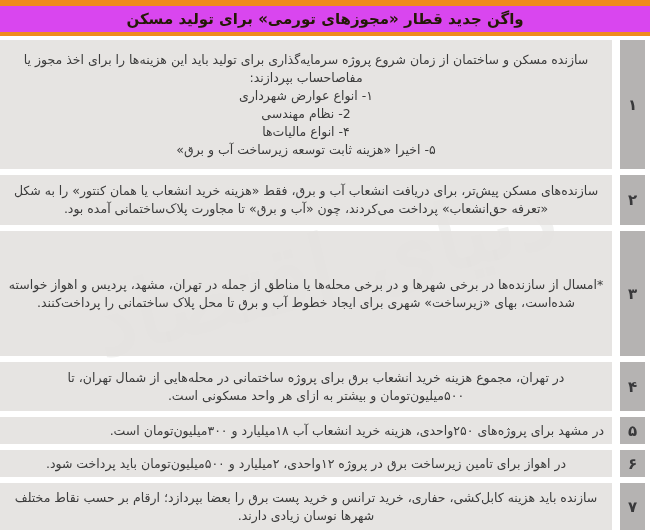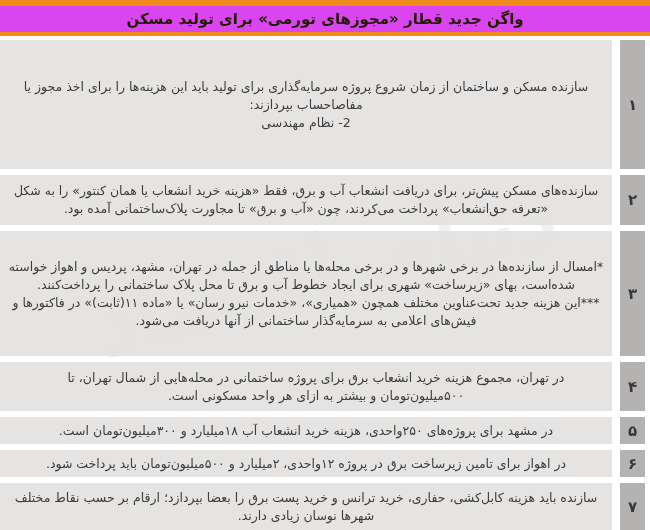--- a/index.html
+++ b/index.html
@@ -83,57 +83,59 @@
       flex-direction: column;
       justify-content: center;
       padding: 3px 8px;
       box-sizing: border-box;
     }
     .content-cell p { margin: 0; }
     .r1 .content-cell { min-height: 129px; }
     .r2 .content-cell { min-height: 50px; }
     .r3 .content-cell { min-height: 125px; text-align: center; }
     .r4 .content-cell { min-height: 49px; padding-left: 28px; }
-    .r5 .content-cell { min-height: 27px; }
+    .r5 .content-cell { min-height: 27px; text-align: right; }
     .r6 .content-cell { min-height: 27px; justify-content: center; }
     .r7 .content-cell { min-height: 48px; }
   </style>
 </head>
 <body>
 
 <div id="page">
 
   <div class="watermark">دنیای اقتصاد</div>
 
   <div class="header">
     <span class="title">واگن جدید قطار «مجوزهای تورمی» برای تولید مسکن</span>
   </div>
 
   <div class="rows">
 
     <div class="row r1">
       <div class="num-cell">۱</div>
       <div class="content-cell">
         <p>سازنده مسکن و ساختمان از زمان شروع پروژه سرمایه‌گذاری برای تولید باید این هزینه‌ها را برای اخذ مجوز یا مفاصاحساب بپردازند:</p>
+        <p>۱- انواع عوارض شهرداری</p>
         <p>2- نظام مهندسی</p>
+        <p>۴- انواع مالیات‌ها</p>
+        <p>۵- اخیرا «هزینه ثابت توسعه زیرساخت آب و برق»</p>
       </div>
     </div>
 
     <div class="row r2">
       <div class="num-cell">۲</div>
       <div class="content-cell">
         <p>سازنده‌های مسکن پیش‌تر، برای دریافت انشعاب آب و برق، فقط «هزینه خرید انشعاب یا همان کنتور» را به شکل «تعرفه حق‌انشعاب» پرداخت می‌کردند، چون «آب و برق» تا مجاورت پلاک‌ساختمانی آمده بود.</p>
       </div>
     </div>
 
     <div class="row r3">
       <div class="num-cell">۳</div>
       <div class="content-cell">
         <p>*امسال از سازنده‌ها در برخی شهرها و در برخی محله‌ها یا مناطق از جمله در تهران، مشهد، پردیس و اهواز خواسته شده‌است، بهای «زیرساخت» شهری برای ایجاد خطوط آب و برق تا محل پلاک ساختمانی را پرداخت‌کنند.</p>
-        <p>***این هزینه جدید تحت‌عناوین مختلف همچون «همیاری»، «خدمات نیرو رسان» یا «ماده ۱۱(ثابت)» در فاکتورها و فیش‌های اعلامی به سرمایه‌گذار ساختمانی از آنها دریافت می‌شود.</p>
       </div>
     </div>
 
     <div class="row r4">
       <div class="num-cell">۴</div>
       <div class="content-cell">
         <p>در تهران، مجموع هزینه خرید انشعاب برق برای پروژه ساختمانی در محله‌هایی از شمال تهران، تا ۵۰۰میلیون‌تومان و بیشتر به ازای هر واحد مسکونی است.</p>
       </div>
     </div>
 

